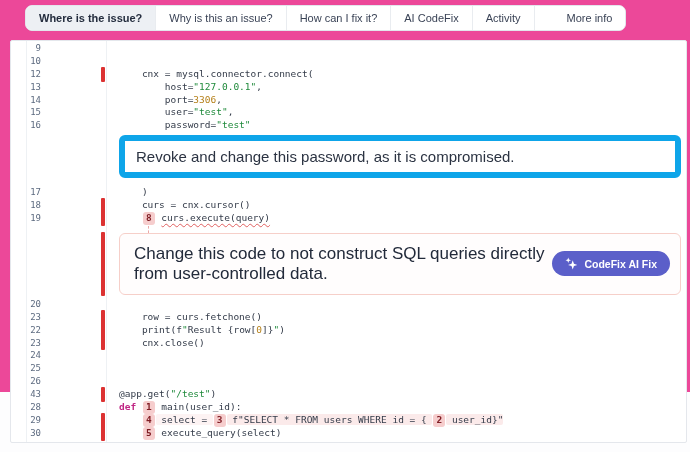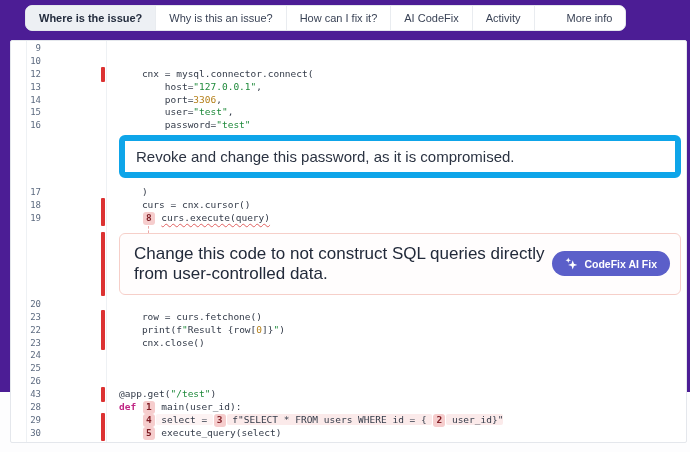--- a/index.html
+++ b/index.html
@@ -1,18 +1,18 @@
 <!DOCTYPE html>
 <html><head>
 <meta charset="utf-8">
 <style>
   * { margin:0; padding:0; box-sizing:border-box; }
   html,body { width:690px; height:452px; overflow:hidden; background:#fdfdfe;
     font-family:"Liberation Sans", sans-serif; }
-  .stage { position:relative; width:690px; height:392px; background:#4c1d95; }
+  .stage { position:relative; width:690px; height:392px; background:#ec4899; }
 
   
   .tabbar { position:absolute; left:25px; top:5px; display:inline-flex;
     border:1px solid #e3e6ec; border-radius:7px; background:#fff; overflow:hidden; }
   .tab { padding:6px 13px; font-size:11px; color:#3a4356; white-space:nowrap;
     border-right:1px solid #e9ecf0; cursor:pointer; background:#fff; }
   .tab:last-child { border-right:none;padding-left:32px; }
   .tab.active { background:#edf0f4; font-weight:bold; color:#242d3e; }
 
   

